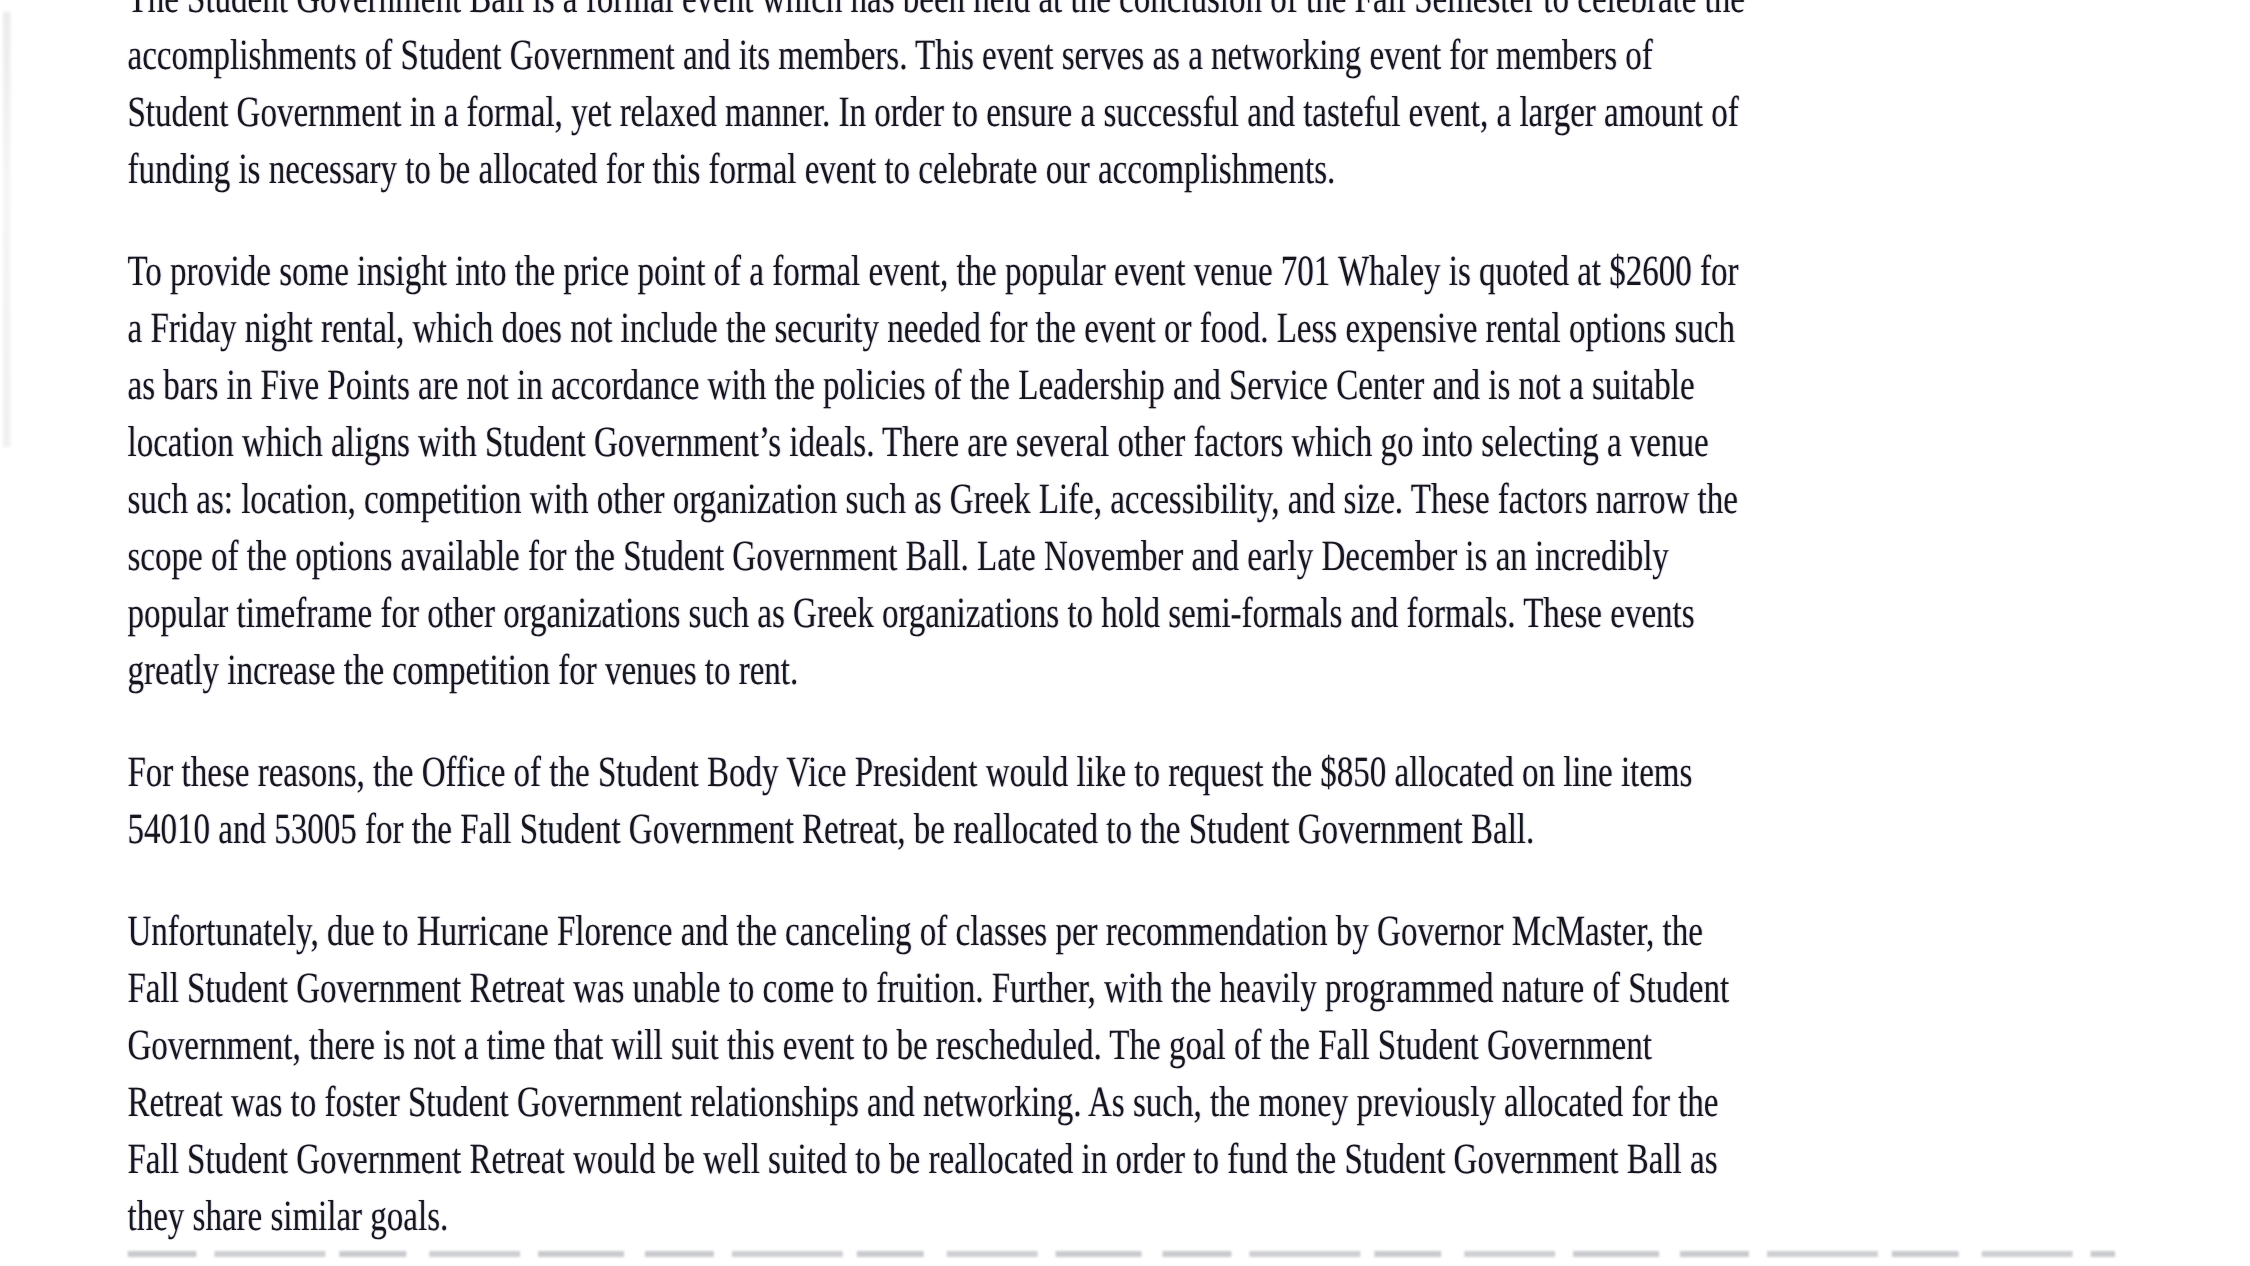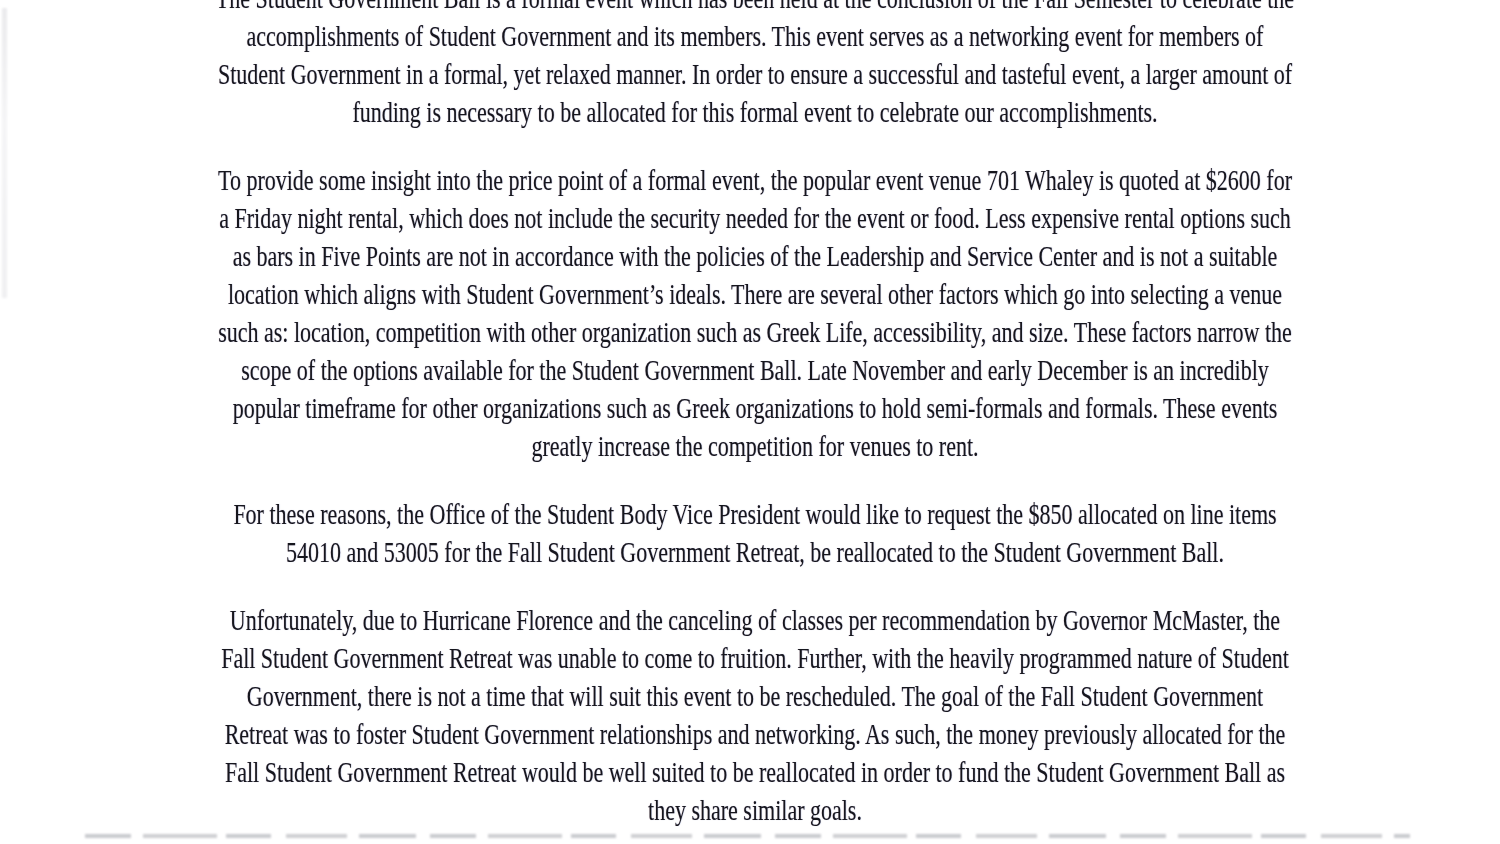--- a/index.html
+++ b/index.html
@@ -11,21 +11,20 @@
     height: 844px;
     overflow: hidden;
     font-family: "Liberation Serif", "DejaVu Serif", serif;
   }
   .page {
     position: relative;
     width: 1500px;
     height: 844px;
     overflow: hidden;
     background: #ffffff;
-    text-align: center;
   }
   .content {
     position: absolute;
     left: 85px;
     top: -21px;
     width: 1340px;
     transform: scaleY(1.31);
     transform-origin: top left;
     filter: blur(0.35px);
   }

